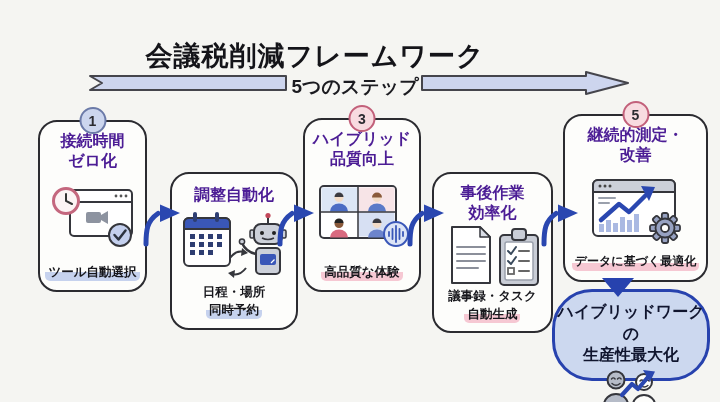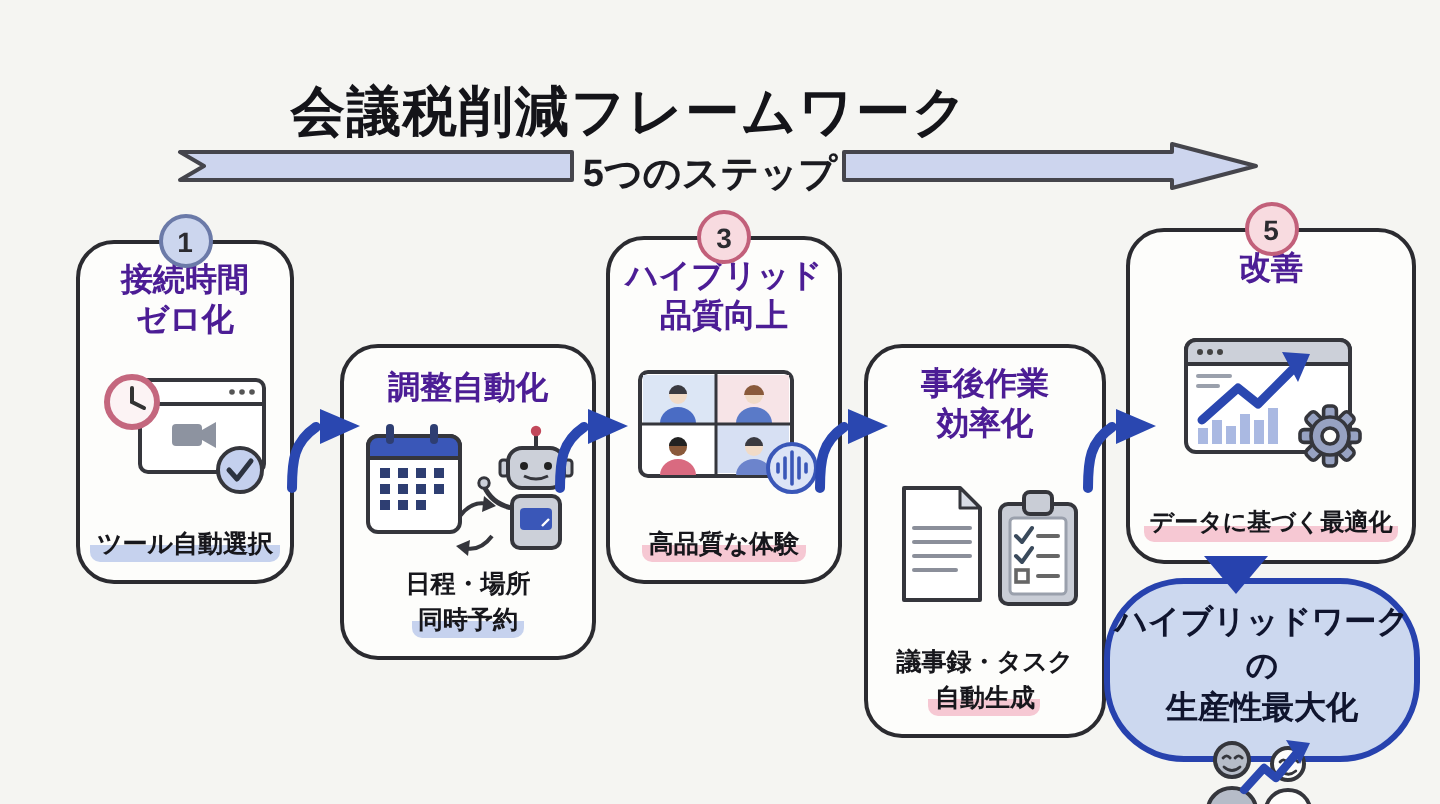--- a/index.html
+++ b/index.html
@@ -11,21 +11,21 @@
 
   .ribbon{position:absolute;left:86px;top:64px;width:548px;height:38px;}
   .ribbon-label{position:absolute;left:290px;top:74px;width:130px;text-align:center;
                 font-size:19px;font-weight:bold;color:#1b1b20;}
 
   .card{position:absolute;box-sizing:border-box;background:#fdfdfb;border:2.5px solid #2b2b30;
         border-radius:19px;display:flex;flex-direction:column;align-items:center;z-index:1;}
   .c1{left:38px;top:120px;width:109px;height:172px;}
   .c2{left:170px;top:172px;width:128px;height:158px;}
   .c3{left:303px;top:118px;width:118px;height:174px;}
-  .c4{left:432px;top:172px;width:121px;height:197px;}
+  .c4{left:432px;top:172px;width:121px;height:161px;}
   .c5{left:563px;top:114px;width:145px;height:168px;}
 
   .badge{position:absolute;top:-15px;left:50%;transform:translateX(-50%);
          width:27px;height:27px;border-radius:50%;box-sizing:border-box;
          display:flex;align-items:center;justify-content:center;
          font-size:14px;font-weight:bold;color:#2b2b30;z-index:4;}
   .badge-blue{background:#ccd6ee;border:2px solid #6b7aa8;}
   .badge-pink{background:#f8dbe0;border:2px solid #c2607a;}
   .badge:empty{display:none;}
 
@@ -231,20 +231,21 @@
     </div>
     <div class="clabel">
       <span class="plabel">議事録・タスク</span>
       <span class="hl hl-pink">自動生成</span>
     </div>
   </section>
 
   <section class="card c5">
     <span class="badge badge-pink">5</span>
     <div class="ctitle">
+      <span class="tline">継続的測定・</span>
       <span class="tline">改善</span>
     </div>
     <div class="icon">
       <svg width="94" height="70" viewBox="0 0 94 70">
         <rect x="4" y="6" width="82" height="56" rx="5" fill="#ffffff" stroke="#35363c" stroke-width="2"></rect>
         <path d="M9,6 h72 a5,5 0 0 1 5,5 v7 H4 v-7 a5,5 0 0 1 5,-5 Z" fill="#ccd0d9" stroke="#35363c" stroke-width="2"></path>
         <circle cx="11" cy="12" r="1.5" fill="#444"></circle>
           <circle cx="16" cy="12" r="1.5" fill="#444"></circle>
           <circle cx="21" cy="12" r="1.5" fill="#444"></circle>
         <line x1="10" y1="24" x2="26" y2="24" stroke="#9aa0ac" stroke-width="2" stroke-linecap="round"></line>

